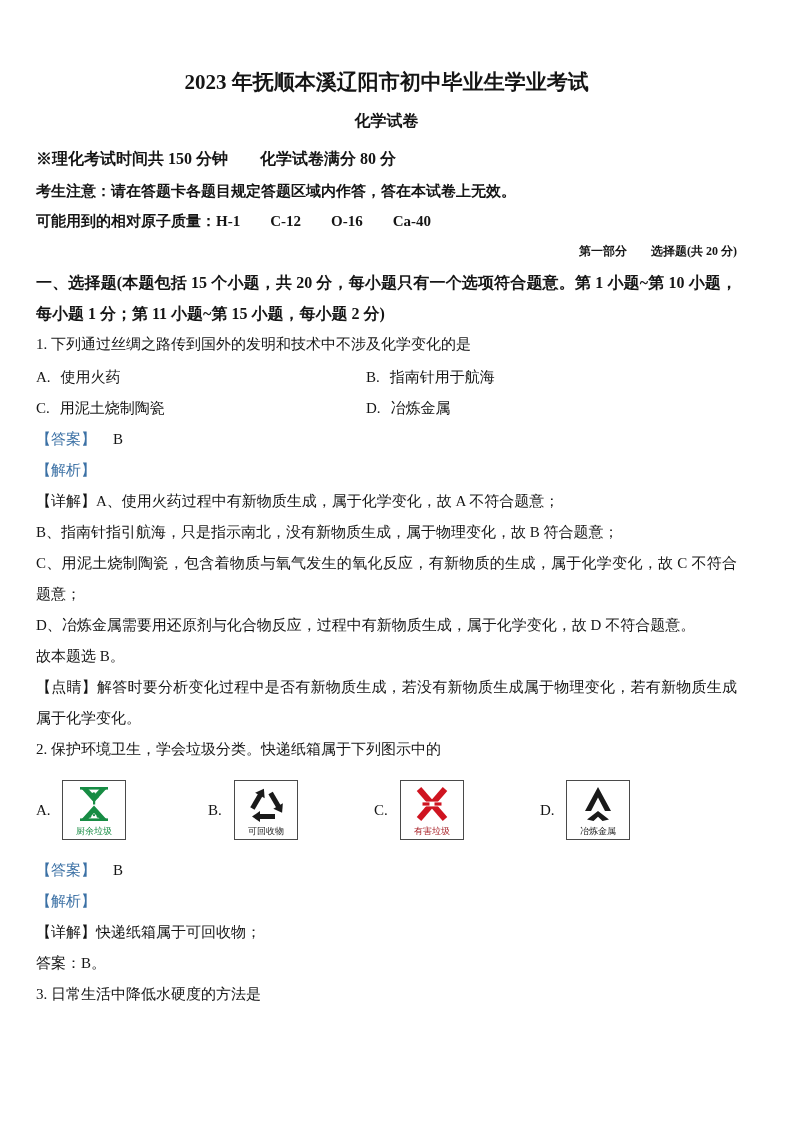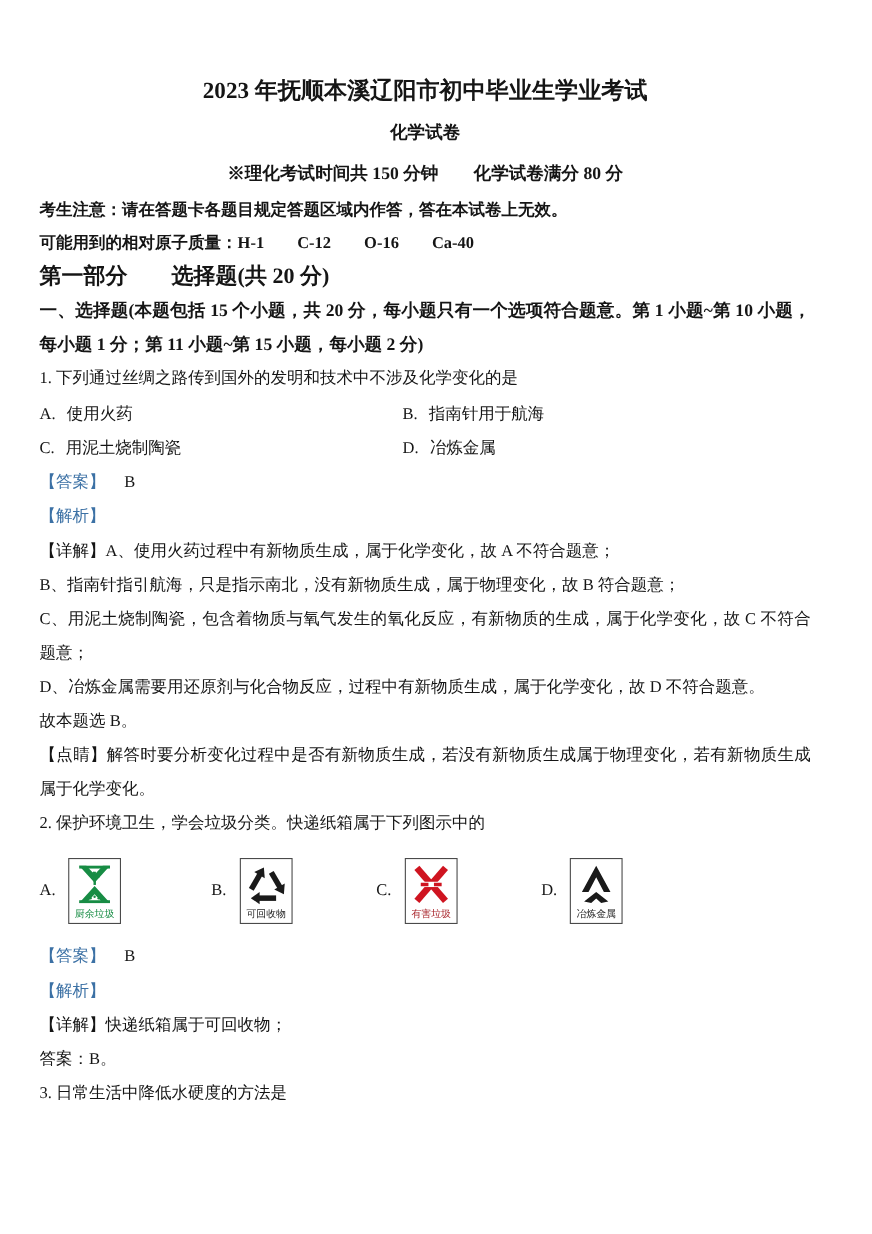--- a/index.html
+++ b/index.html
@@ -5,34 +5,34 @@
   html,body{margin:0;padding:0}
   body{
     width:793px;height:1122px;background:#ffffff;color:#151515;
     font-family:"Liberation Serif","DejaVu Serif",serif;
     font-size:15px;overflow:hidden;
   }
   .page{padding:64px 56px 0 36px}
   p{margin:0;line-height:31px;text-align:justify}
   .title{font-size:21px;line-height:36px;font-weight:bold;text-align:center}
   .subtitle{font-size:16px;line-height:42px;font-weight:bold;text-align:center}
-  .exam-info{font-size:16px;line-height:34px;font-weight:bold;text-align:center}
+  .exam-info{font-size:16px;line-height:34px;font-weight:bold;}
   .notice,.atomic{font-size:15px;line-height:30px;font-weight:bold}
-  .section-title{font-size:20px;line-height:31px;font-weight:bold;text-align:left}
+  .section-title{font-size:12px;line-height:31px;font-weight:bold;text-align:right}
   .section-desc{font-size:16px;line-height:31px;font-weight:bold}
   .blue{color:#3c71a5}
   .opt-grid{display:grid;grid-template-columns:330px 1fr;margin-top:2px}
   .opt-grid p{line-height:31px}
   .opt-key{margin-right:10px}
   .ans-key{margin-right:17px}
   .icon-row{display:flex;align-items:center;margin-top:14px;margin-bottom:14px;height:62px;column-gap:0}
   .icon-opt{display:flex;align-items:center}
   .icon-opt .letter{width:26px}
   .sym-box{
-    width:48px;height:60px;border:1px solid #4a4a4a;background:#fff;
+    width:64px;height:60px;border:1px solid #4a4a4a;background:#fff;
     display:flex;flex-direction:column;align-items:center;justify-content:flex-start;
     box-sizing:border-box;padding-top:2px;
   }
   .sym-box svg{display:block}
   .sym-label{font-size:9px;line-height:13px;white-space:nowrap;letter-spacing:0;
     font-family:"Liberation Serif","DejaVu Serif",serif}
   .gap1{margin-right:82px}.gap2{margin-right:76px}.gap3{margin-right:76px}
 </style>
 </head>
 <body>

